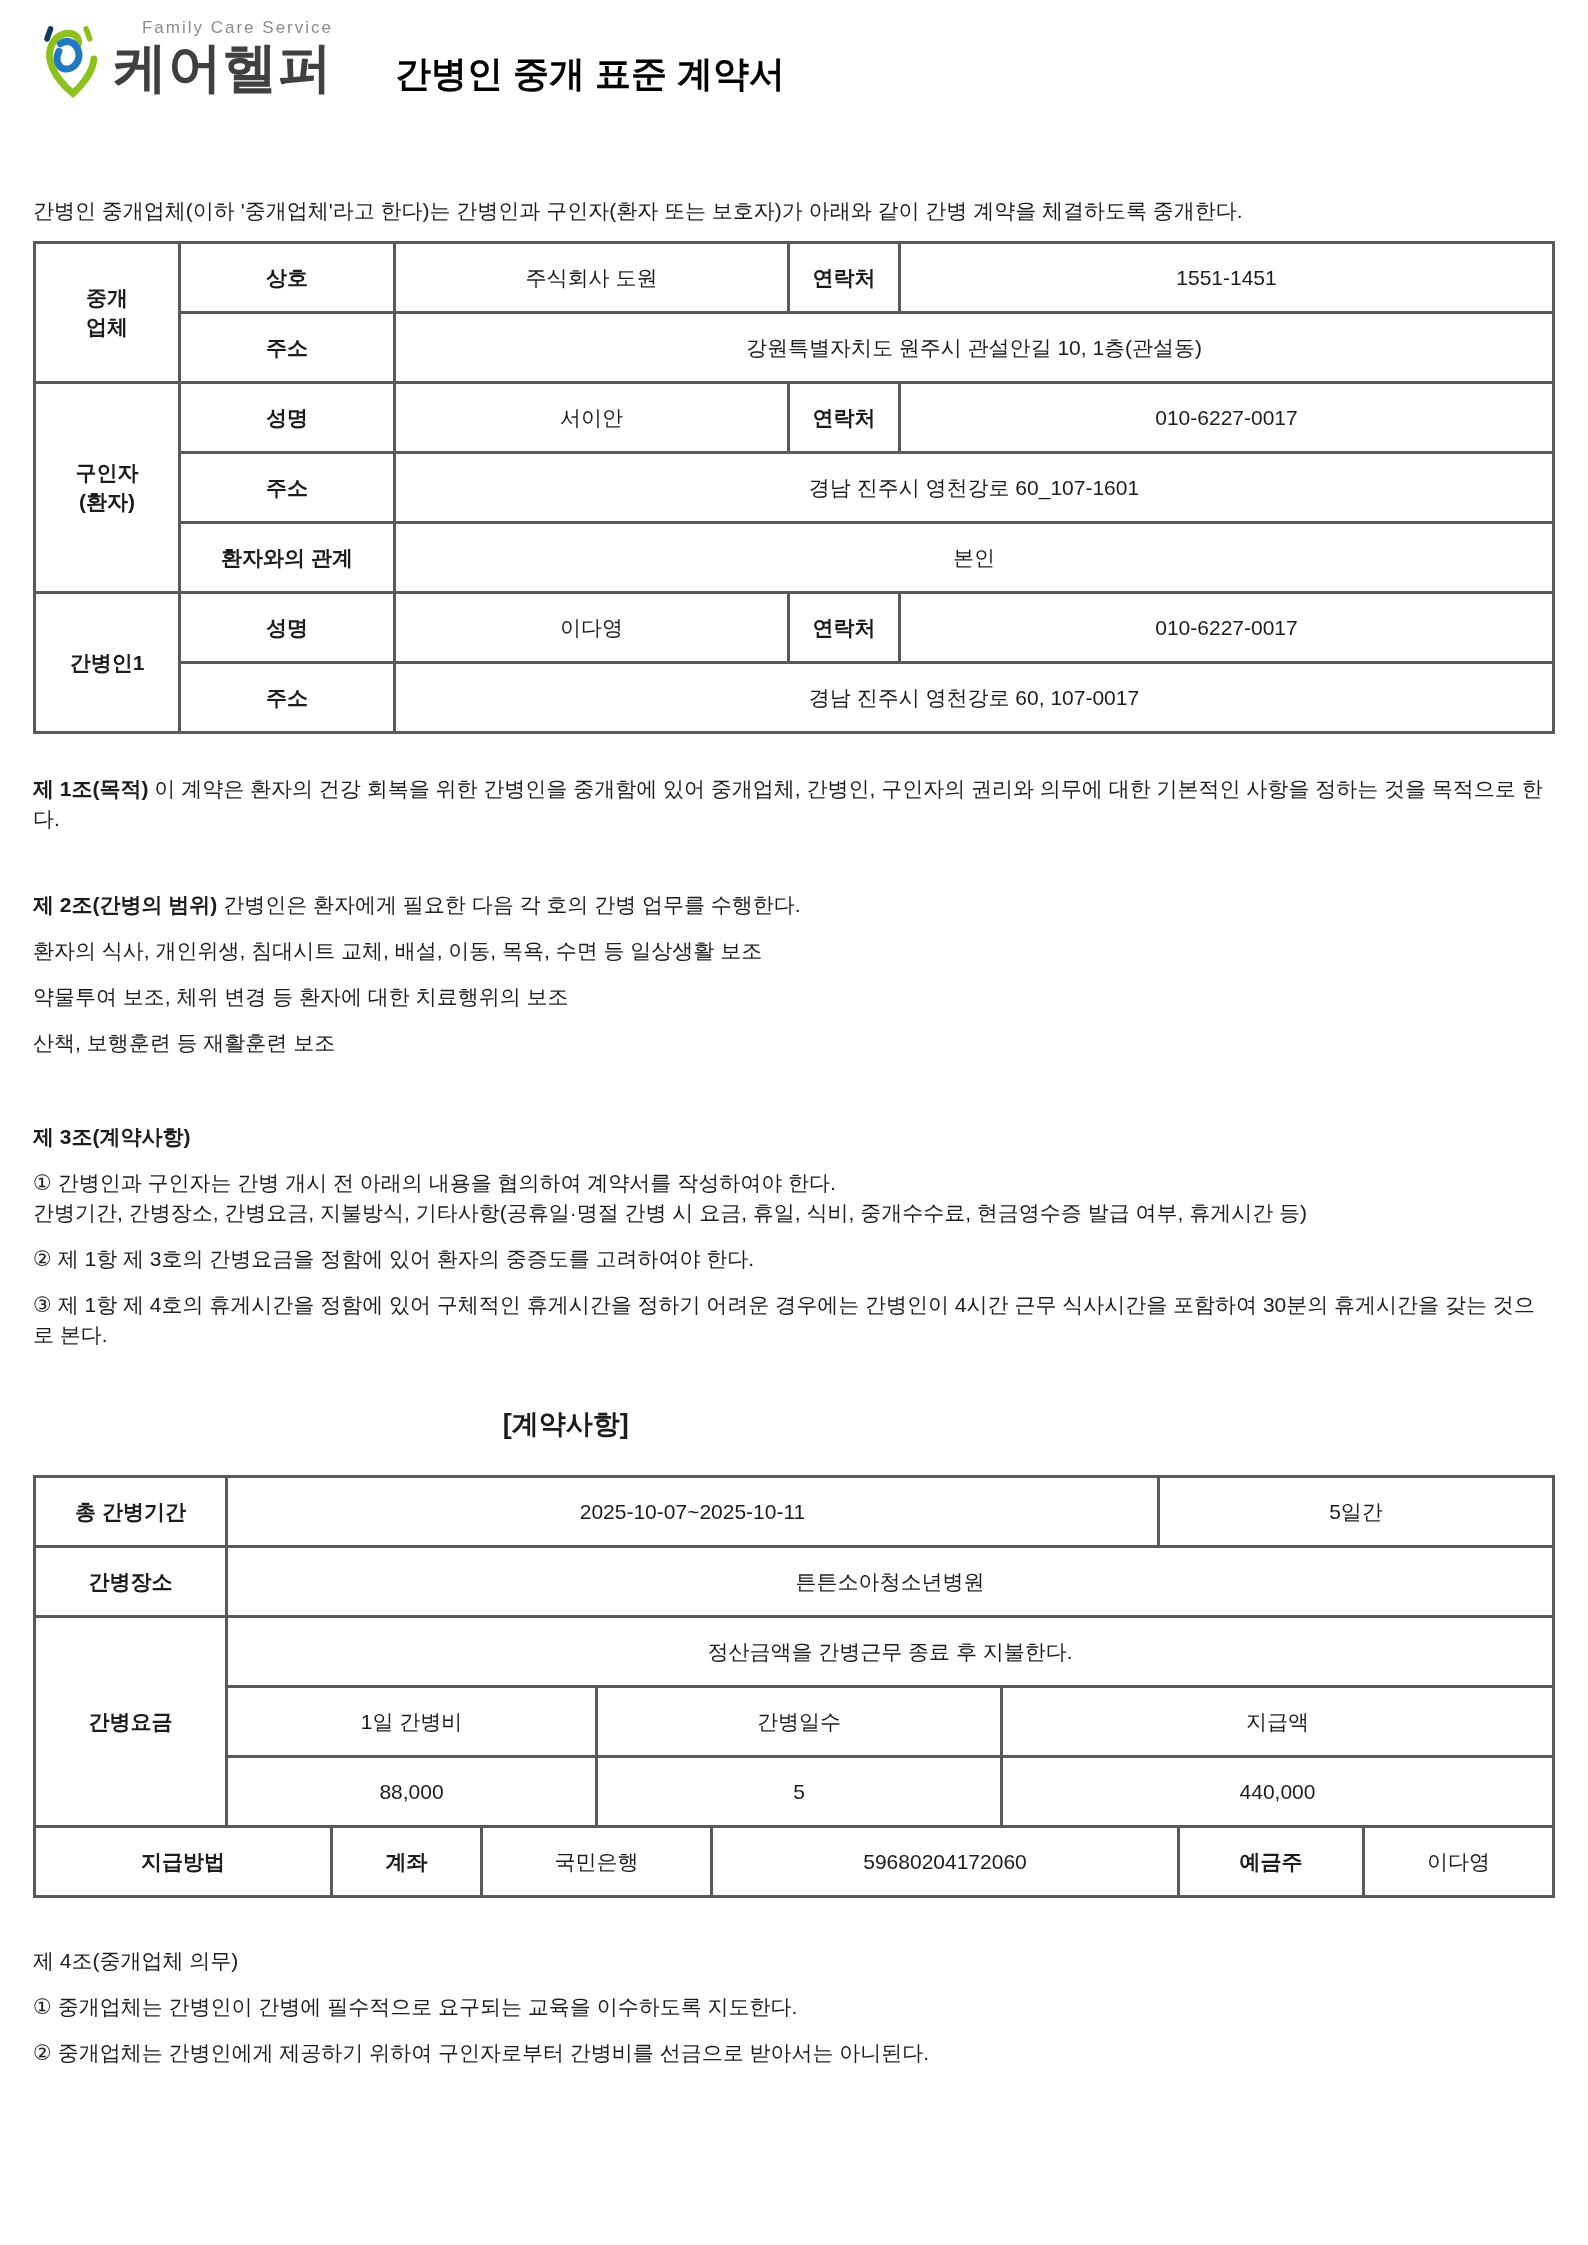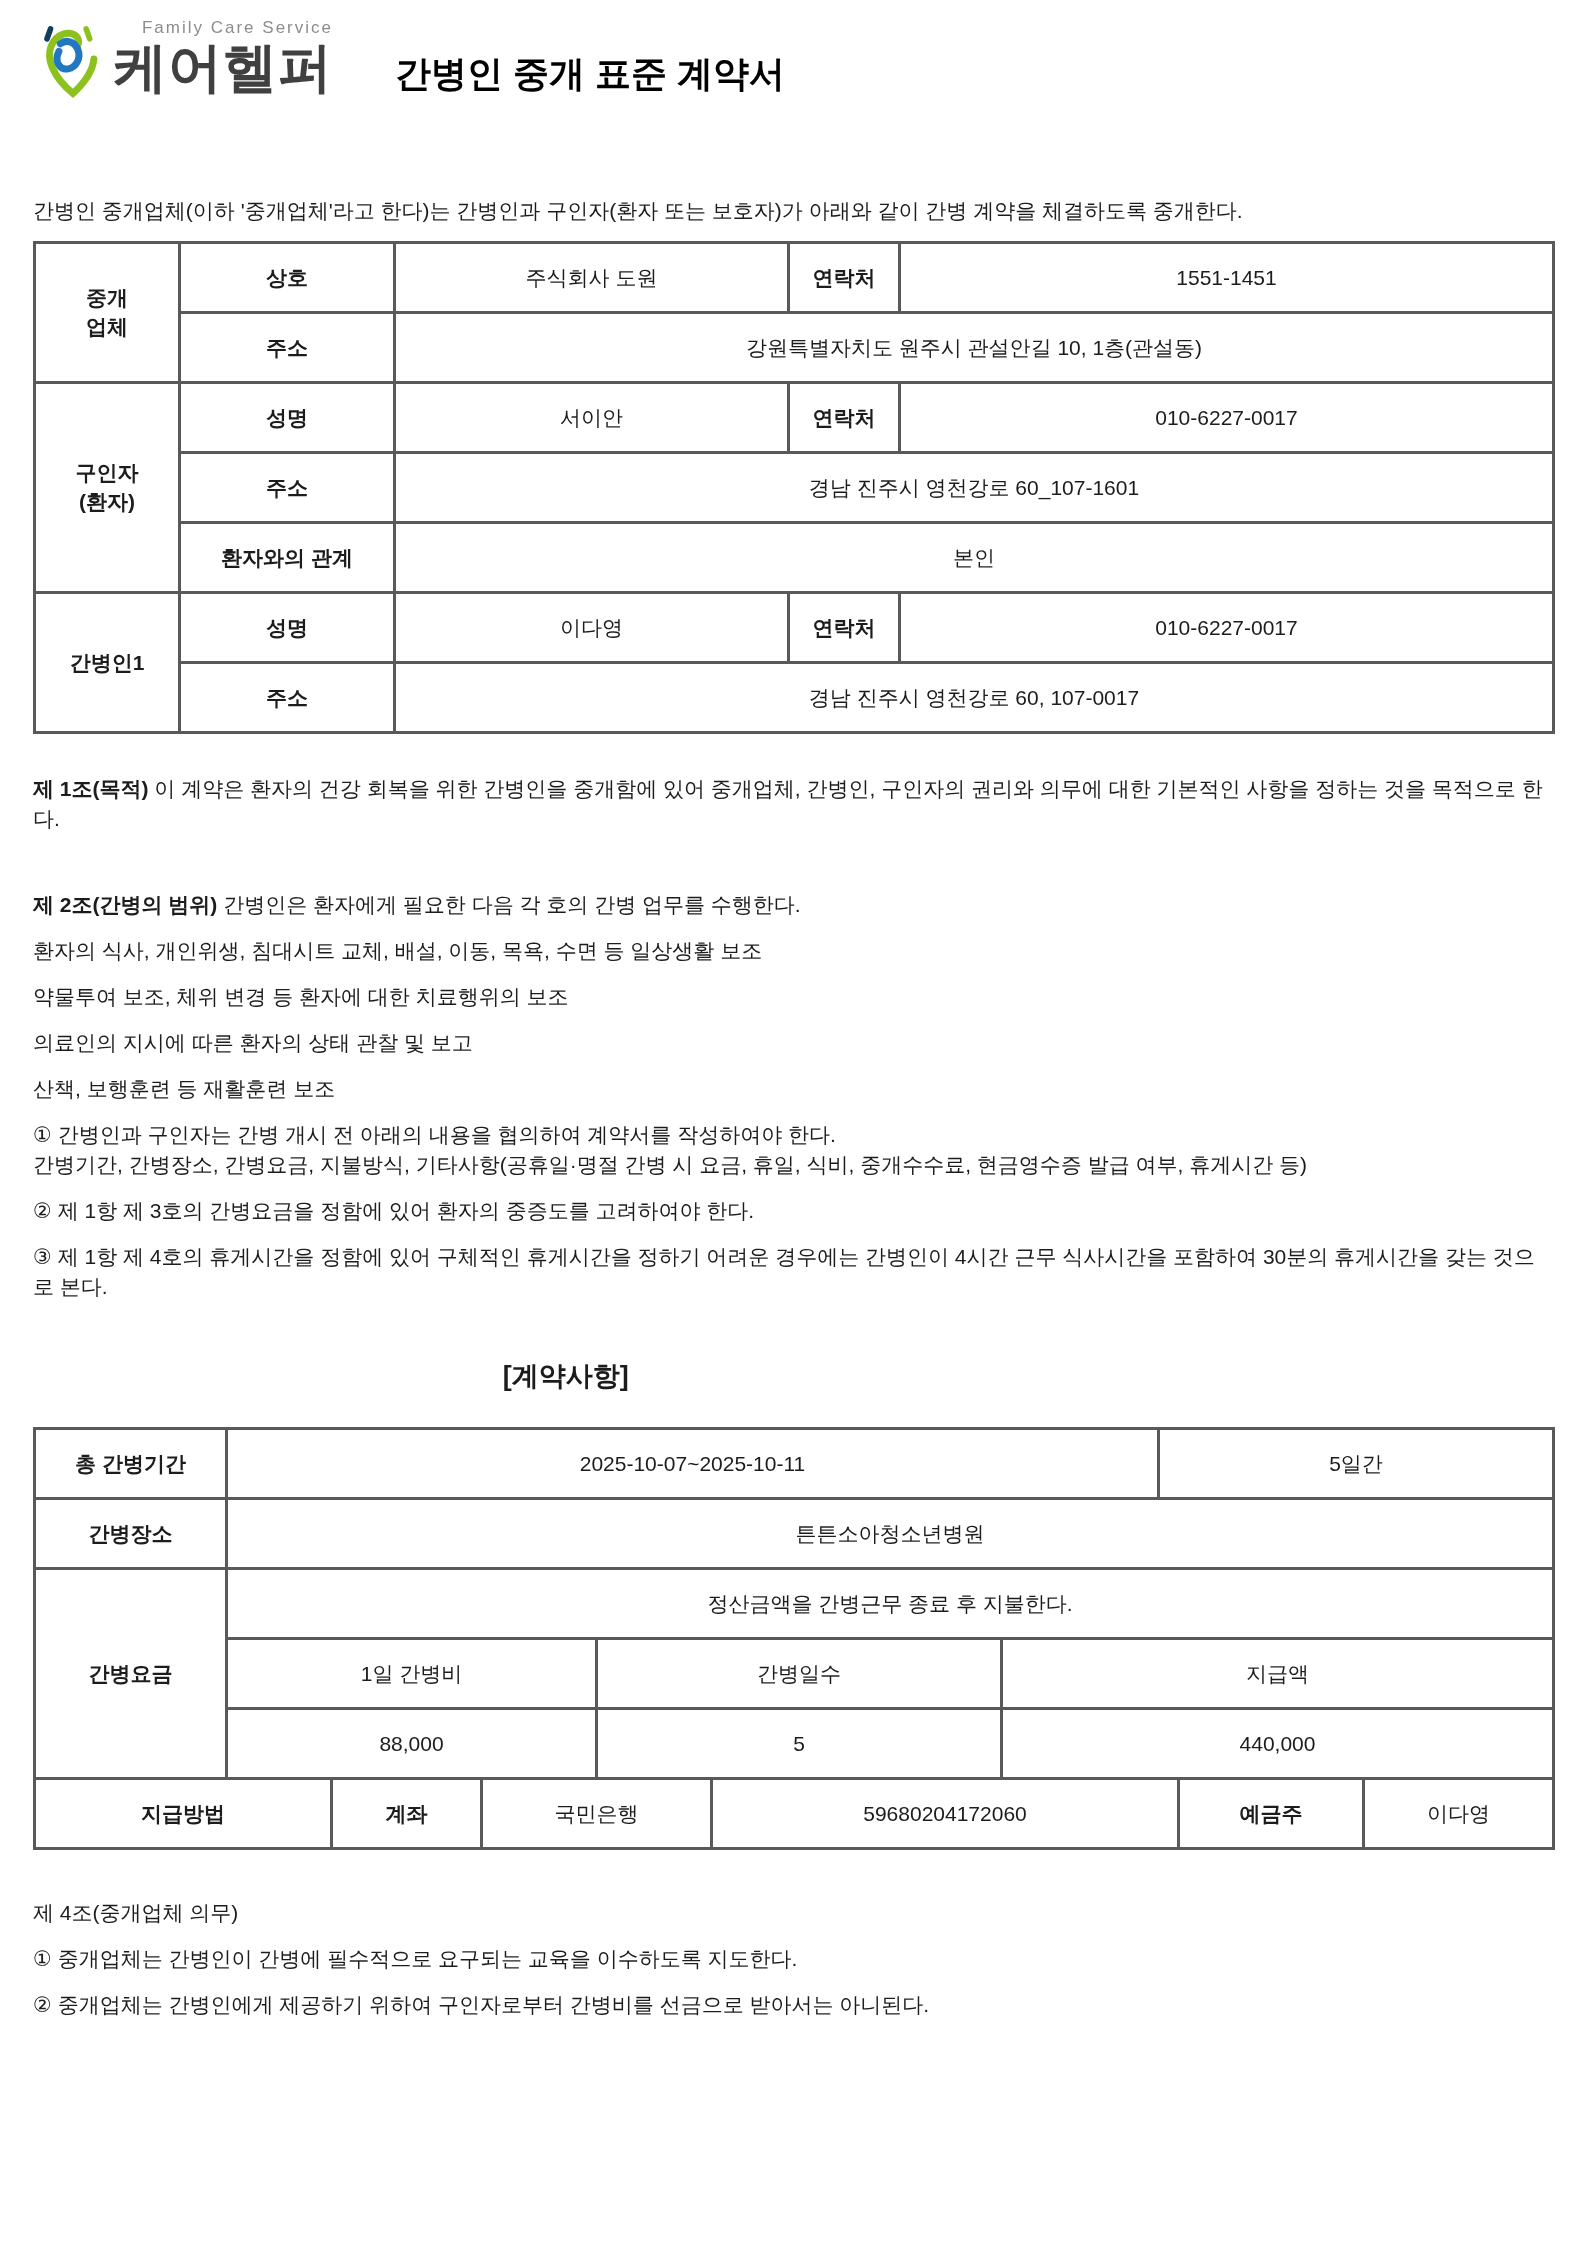--- a/index.html
+++ b/index.html
@@ -136,23 +136,23 @@
         <td colspan="3">경남 진주시 영천강로 60, 107-0017</td>
       </tr>
     </tbody>
   </table>
 
   <p class="article a1"><strong>제 1조(목적)</strong><span> 이 계약은 환자의 건강 회복을 위한 간병인을 중개함에 있어 중개업체, 간병인, 구인자의 권리와 의무에 대한 기본적인 사항을 정하는 것을 목적으로 한다.</span></p>
 
   <p class="article a2-title"><strong>제 2조(간병의 범위)</strong><span> 간병인은 환자에게 필요한 다음 각 호의 간병 업무를 수행한다.</span></p>
   <p class="article">환자의 식사, 개인위생, 침대시트 교체, 배설, 이동, 목욕, 수면 등 일상생활 보조</p>
   <p class="article">약물투여 보조, 체위 변경 등 환자에 대한 치료행위의 보조</p>
-  <p class="article">의료인의 지시에 따른 환자의 상태 관찰 및 보고</p>
   <p class="article">산책, 보행훈련 등 재활훈련 보조</p>
 
+  <p class="article a3-title">제 3조(계약사항)</p>
   <p class="article clause">① 간병인과 구인자는 간병 개시 전 아래의 내용을 협의하여 계약서를 작성하여야 한다.
 간병기간, 간병장소, 간병요금, 지불방식, 기타사항(공휴일·명절 간병 시 요금, 휴일, 식비, 중개수수료, 현금영수증 발급 여부, 휴게시간 등)</p>
   <p class="article clause">② 제 1항 제 3호의 간병요금을 정함에 있어 환자의 중증도를 고려하여야 한다.</p>
   <p class="article clause">③ 제 1항 제 4호의 휴게시간을 정함에 있어 구체적인 휴게시간을 정하기 어려운 경우에는 간병인이 4시간 근무 식사시간을 포함하여 30분의 휴게시간을 갖는 것으로 본다.</p>
 
   <div class="section-heading-wrap">
     <span class="section-heading">[계약사항]</span>
   </div>
 
   <div class="ctbl">

